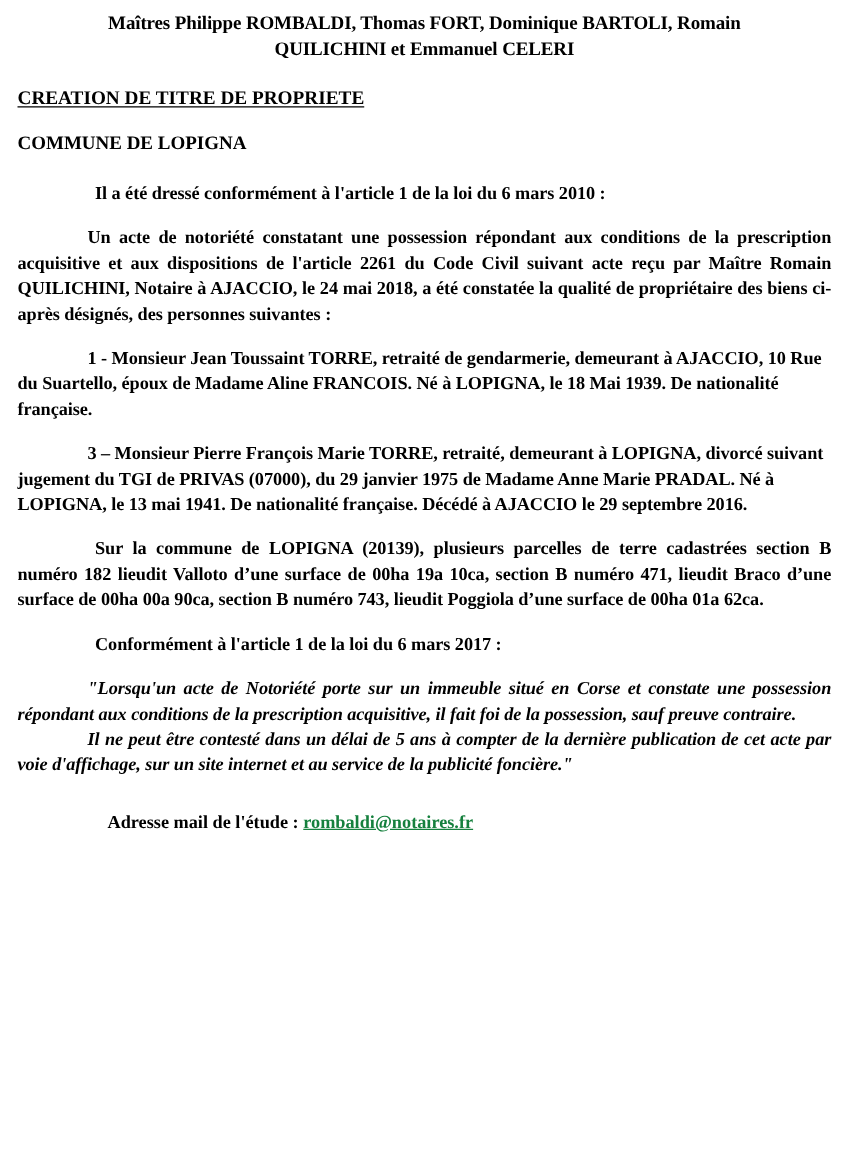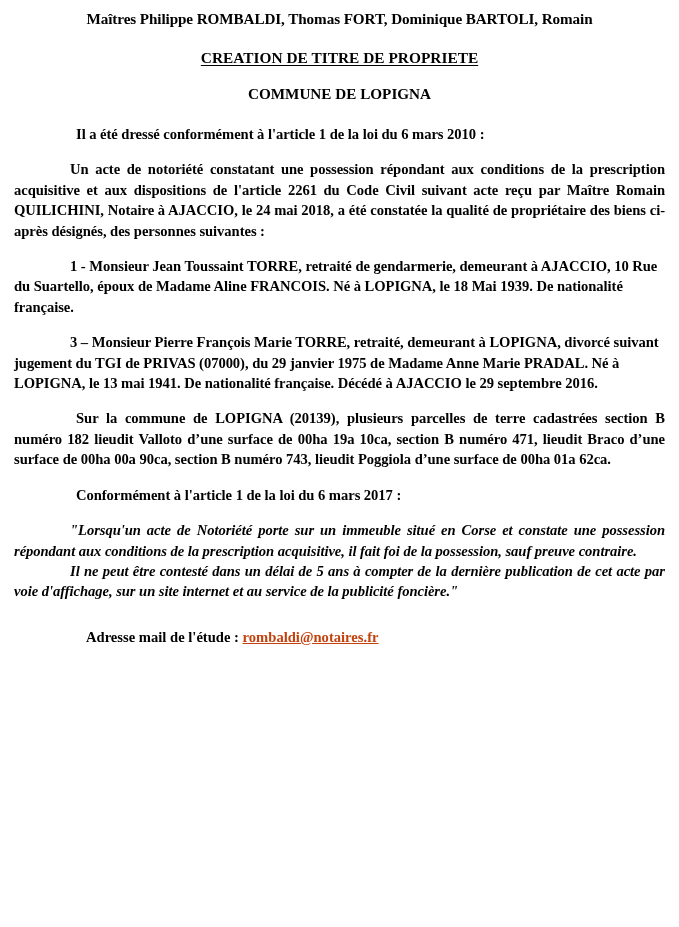--- a/index.html
+++ b/index.html
@@ -32,33 +32,33 @@
     line-height: 21px;
     margin: 0 0 4px 0;
     letter-spacing: -0.1px;
   }
   .letterhead .lh-line {
     display: block;
     white-space: nowrap;
   }
 
   .doc-title {
-    text-align: center;
+    text-align: left;
     font-weight: bold;
     font-size: 15.4px;
     line-height: 20px;
     margin: 19px 0 0 0;
   }
   .doc-title span {
     text-decoration: underline;
     text-underline-offset: 2px;
   }
 
   .doc-subtitle {
-    text-align: center;
+    text-align: left;
     font-weight: bold;
     font-size: 15.2px;
     line-height: 20px;
     margin: 16px 0 0 0;
   }
 
   
   .body {
     margin-top: 20px;
   }
@@ -108,20 +108,21 @@
     font-weight: bold;
   }
 </style>
 </head>
 <body>
 
 <div class="page">
 
   <div class="letterhead">
     <span class="lh-line">Maîtres Philippe ROMBALDI, Thomas FORT, Dominique BARTOLI, Romain</span>
+    <span class="lh-line">QUILICHINI et Emmanuel CELERI</span>
   </div>
 
   <h1 class="doc-title">
     <span>CREATION DE TITRE DE PROPRIETE</span>
   </h1>
 
   <h2 class="doc-subtitle">COMMUNE DE LOPIGNA</h2>
 
   <div class="body">
 
@@ -137,17 +138,17 @@
 
     <p class="para justify center-ish">Sur la commune de LOPIGNA (20139), plusieurs parcelles de terre cadastrées section B numéro 182 lieudit Valloto d’une surface de 00ha 19a 10ca, section B numéro 471, lieudit Braco d’une surface de 00ha 00a 90ca, section B numéro 743, lieudit Poggiola d’une surface de 00ha 01a 62ca.</p>
 
     <p class="para lead">Conformément à l'article 1 de la loi du 6 mars 2017 :</p>
 
     <p class="para justify italic quote-first">"Lorsqu'un acte de Notoriété porte sur un immeuble situé en Corse et constate une possession répondant aux conditions de la prescription acquisitive, il fait foi de la possession, sauf preuve contraire.</p>
 
     <p class="para justify italic quote-second">Il ne peut être contesté dans un délai de 5 ans à compter de la dernière publication de cet acte par voie d'affichage, sur un site internet et au service de la publicité foncière."</p>
 
 
-    <p class="mail-line"><span>Adresse mail de l'étude : </span><a class="mail-link" href="#" style="color: #c2410c;">rombaldi@notaires.fr</a></p>
+    <p class="mail-line"><span>Adresse mail de l'étude : </span><a class="mail-link" href="#" style="color: #15803d;">rombaldi@notaires.fr</a></p>
 
   </div>
 
 </div>
 
 </body></html>

